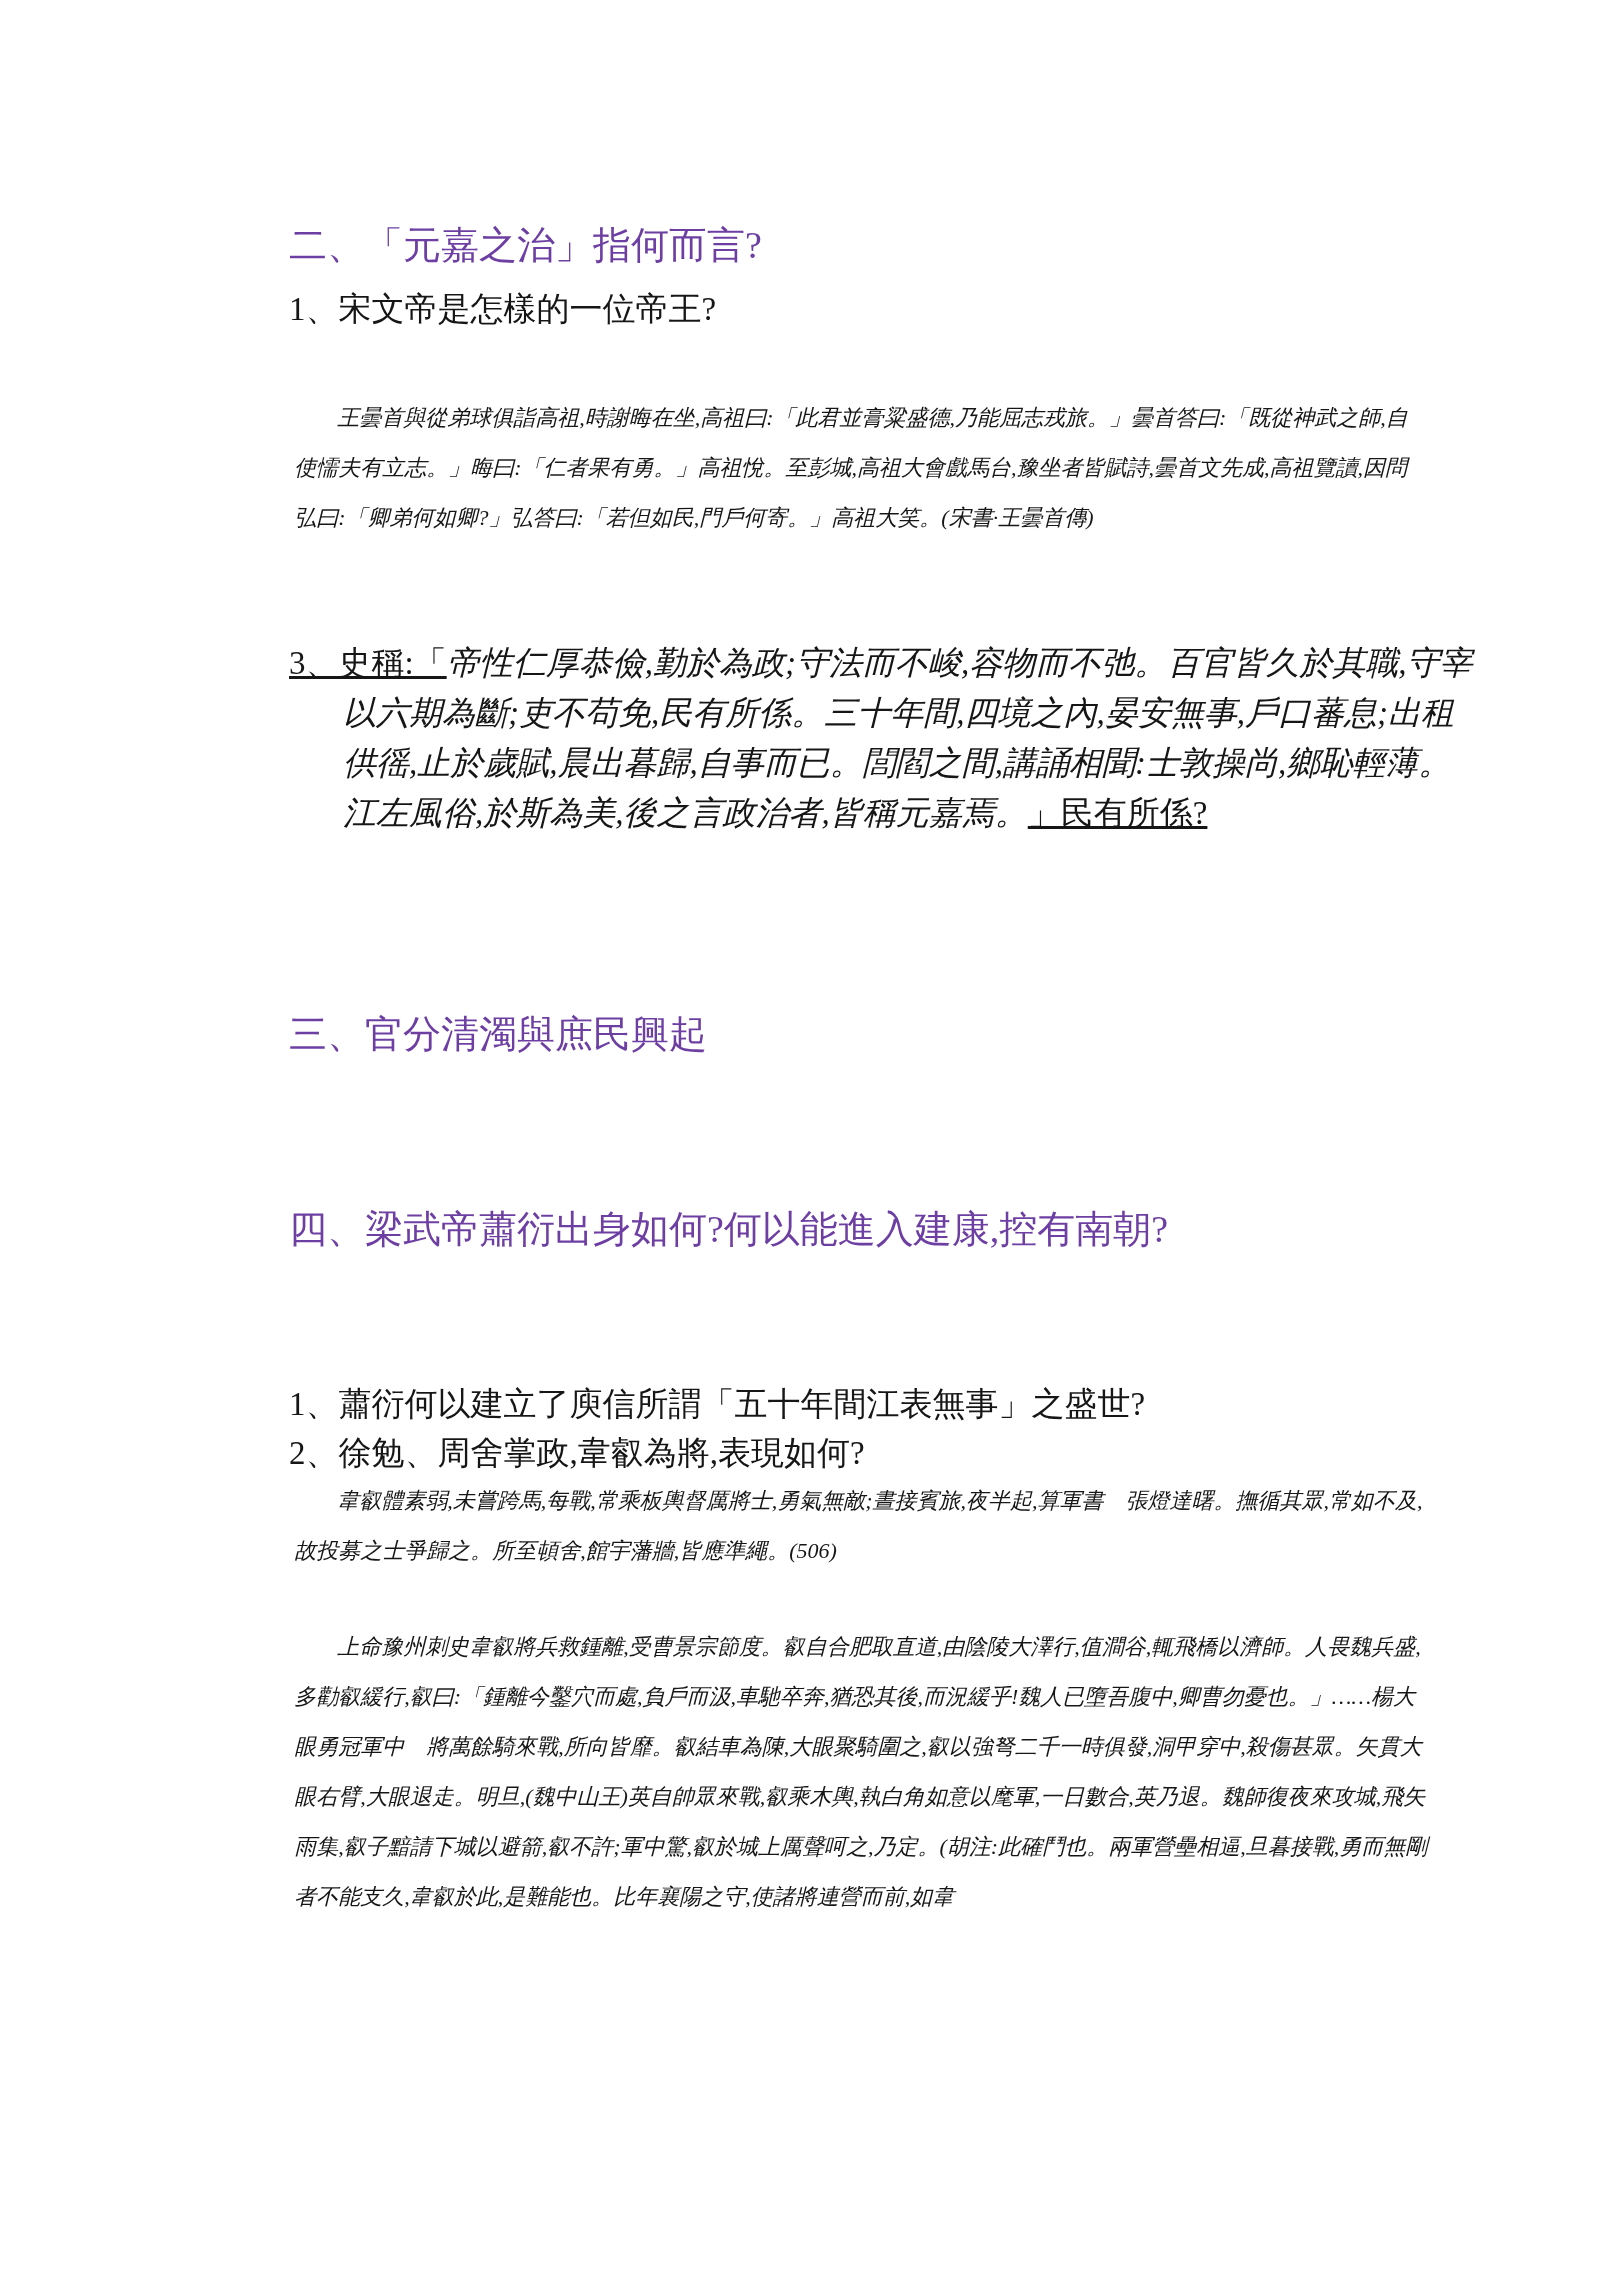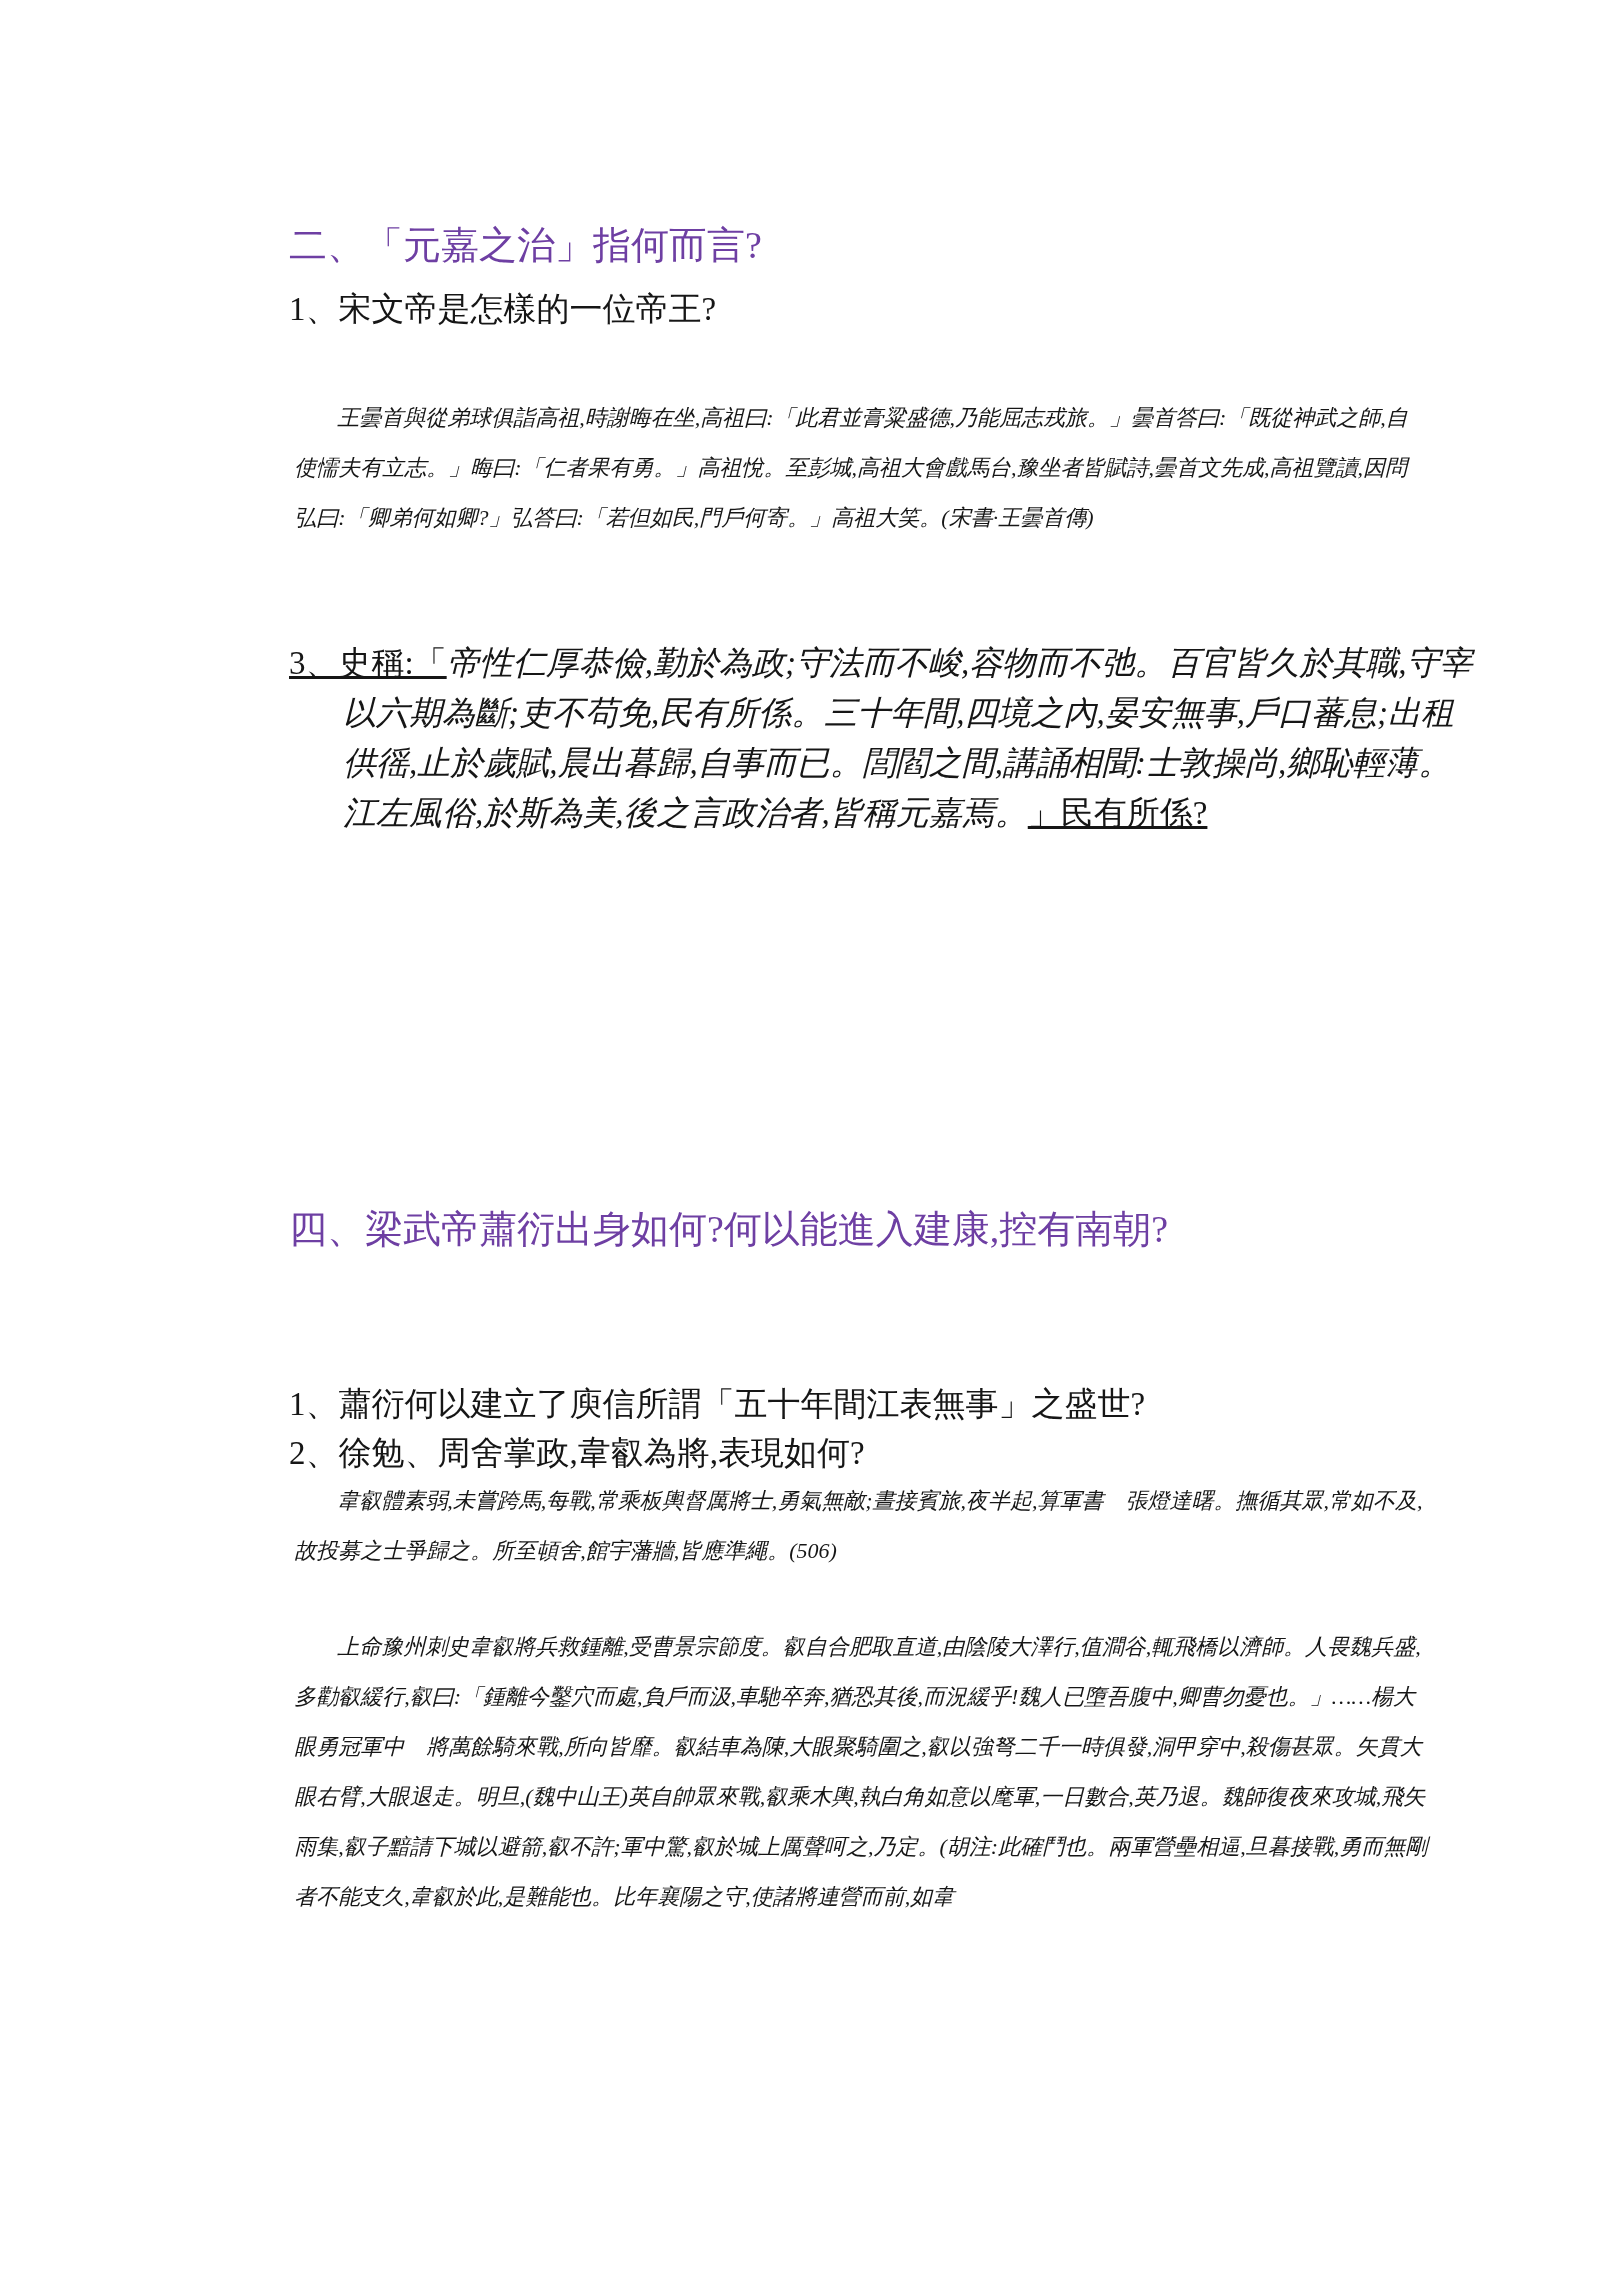--- a/index.html
+++ b/index.html
@@ -69,20 +69,21 @@
 
   <h2 class="blk heading" style="top:222px">二、「元嘉之治」指何而言?</h2>
 
   <p class="blk item" style="top:284px">1、宋文帝是怎樣的一位帝王?</p>
 
 
   <p class="blk quote" style="top:393px">王曇首與從弟球俱詣高祖,時謝晦在坐,高祖曰:「此君並膏粱盛德,乃能屈志戎旅。」曇首答曰:「既從神武之師,自使懦夫有立志。」晦曰:「仁者果有勇。」高祖悅。至彭城,高祖大會戲馬台,豫坐者皆賦詩,曇首文先成,高祖覽讀,因問弘曰:「卿弟何如卿?」弘答曰:「若但如民,門戶何寄。」高祖大笑。(宋書·王曇首傳)</p>
 
   <p class="blk item" style="top:638px"><span class="ming">3、史稱:「</span><span class="kai">帝性仁厚恭儉,勤於為政;守法而不峻,容物而不弛。百官皆久於其職,守宰以六期為斷;吏不苟免,民有所係。三十年間,四境之內,晏安無事,戶口蕃息;出租供徭,止於歲賦,晨出暮歸,自事而已。閭閻之間,講誦相聞:士敦操尚,鄉恥輕薄。江左風俗,於斯為美,後之言政治者,皆稱元嘉焉。</span><span class="ming">」民有所係?</span></p>
 
+  <h2 class="blk heading" style="top:1011px">三、官分清濁與庶民興起</h2>
 
   <h2 class="blk heading" style="top:1206px">四、梁武帝蕭衍出身如何?何以能進入建康,控有南朝?</h2>
 
   <p class="blk item" style="top:1379px">1、蕭衍何以建立了庾信所謂「五十年間江表無事」之盛世?</p>
 
   <p class="blk item" style="top:1428px">2、徐勉、周舍掌政,韋叡為將,表現如何?</p>
 
   <p class="blk quote" style="top:1476px">韋叡體素弱,未嘗跨馬,每戰,常乘板輿督厲將士,勇氣無敵;晝接賓旅,夜半起,算軍書　張燈達曙。撫循其眾,常如不及,故投募之士爭歸之。所至頓舍,館宇藩牆,皆應準繩。(506)</p>
 
   <p class="blk quote" style="top:1622px">上命豫州刺史韋叡將兵救鍾離,受曹景宗節度。叡自合肥取直道,由陰陵大澤行,值澗谷,輒飛橋以濟師。人畏魏兵盛,多勸叡緩行,叡曰:「鍾離今鑿穴而處,負戶而汲,車馳卒奔,猶恐其後,而況緩乎!魏人已墮吾腹中,卿曹勿憂也。」……楊大眼勇冠軍中　將萬餘騎來戰,所向皆靡。叡結車為陳,大眼聚騎圍之,叡以強弩二千一時俱發,洞甲穿中,殺傷甚眾。矢貫大眼右臂,大眼退走。明旦,(魏中山王)英自帥眾來戰,叡乘木輿,執白角如意以麾軍,一日數合,英乃退。魏師復夜來攻城,飛矢雨集,叡子黯請下城以避箭,叡不許;軍中驚,叡於城上厲聲呵之,乃定。(胡注:此確鬥也。兩軍營壘相逼,旦暮接戰,勇而無剛者不能支久,韋叡於此,是難能也。比年襄陽之守,使諸將連營而前,如韋</p>

